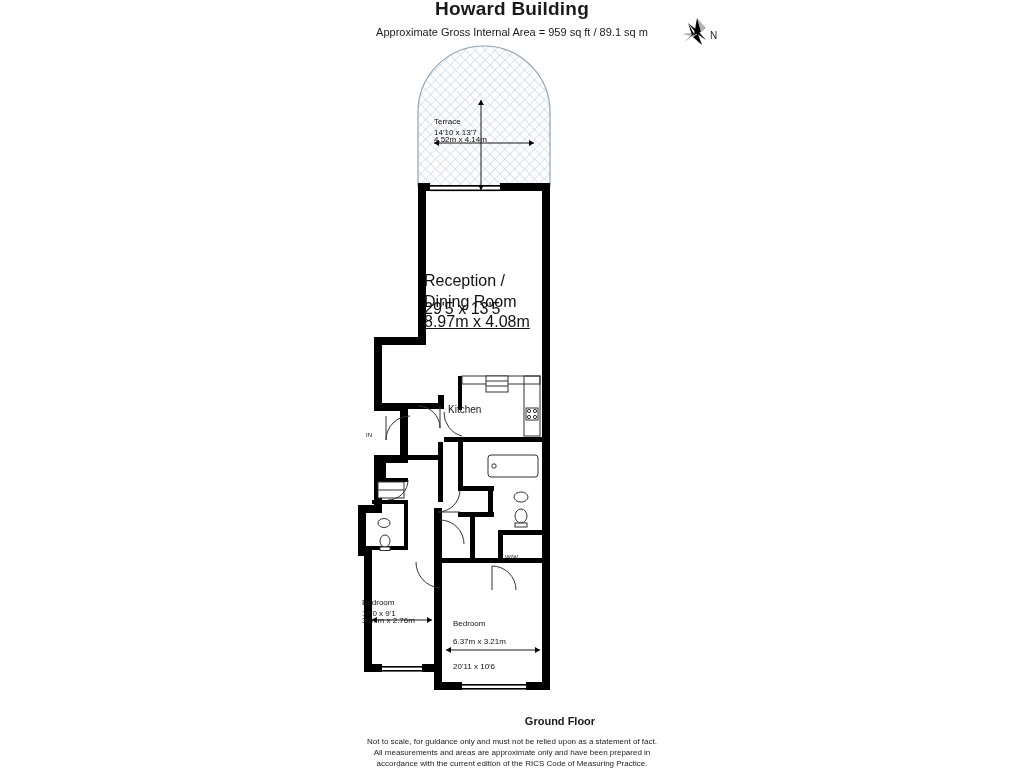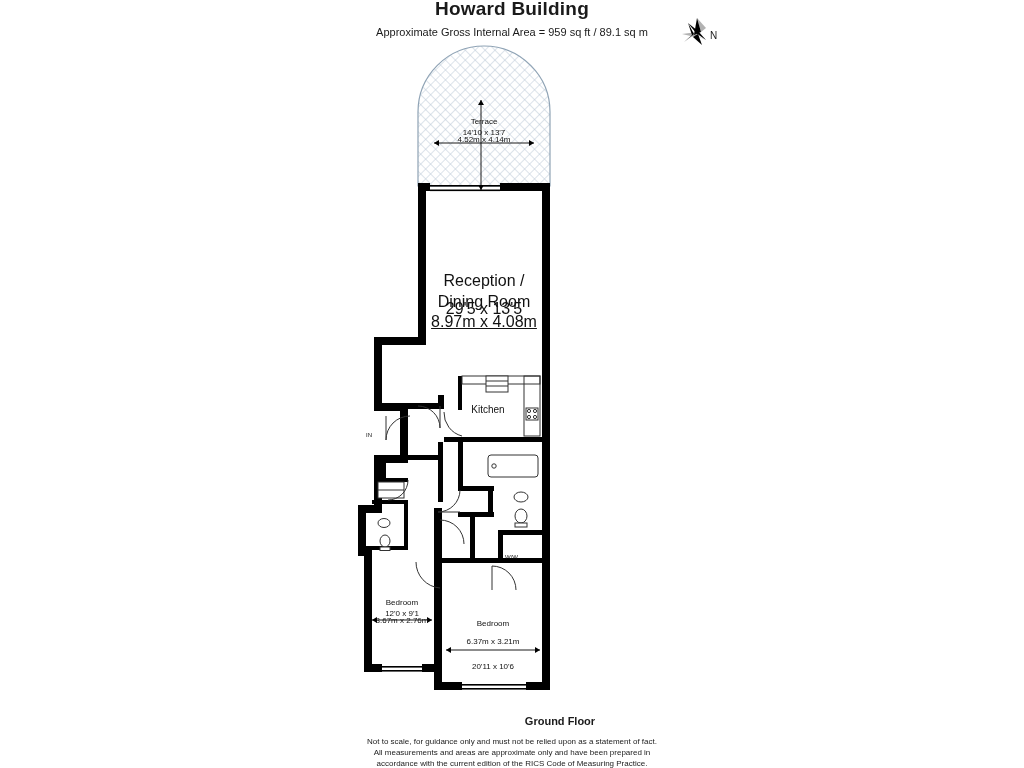--- a/index.html
+++ b/index.html
@@ -59,21 +59,21 @@
     left: 0;
   }
   .compass-label {
     position: absolute;
     left: 710px;
     top: 30px;
     font-size: 10px;
   }
   .roomtext {
     position: absolute;
-    text-align: center;
+    text-align: left;
     font-size: 8px;
     line-height: 11.5px;
     color: #111;
     white-space: pre-line;
   }
   .roomtext.big {
     font-size: 16px;
     line-height: 21px;
   }
   .tinytext {

